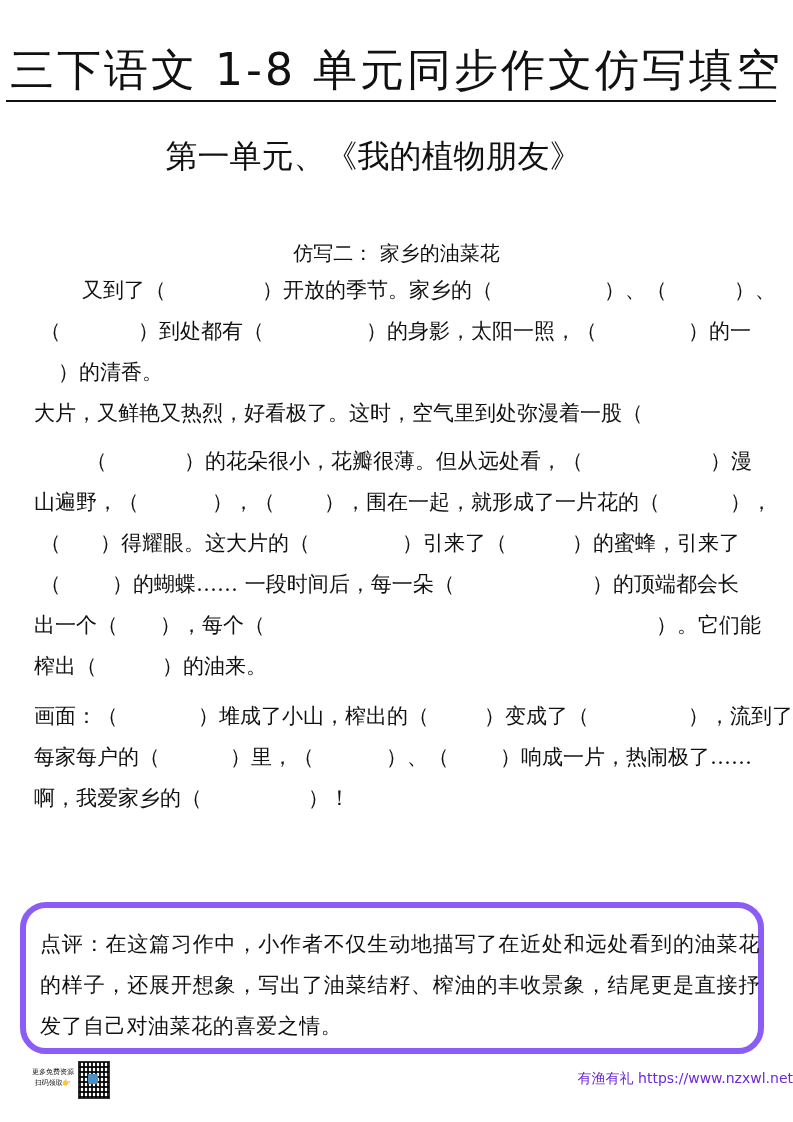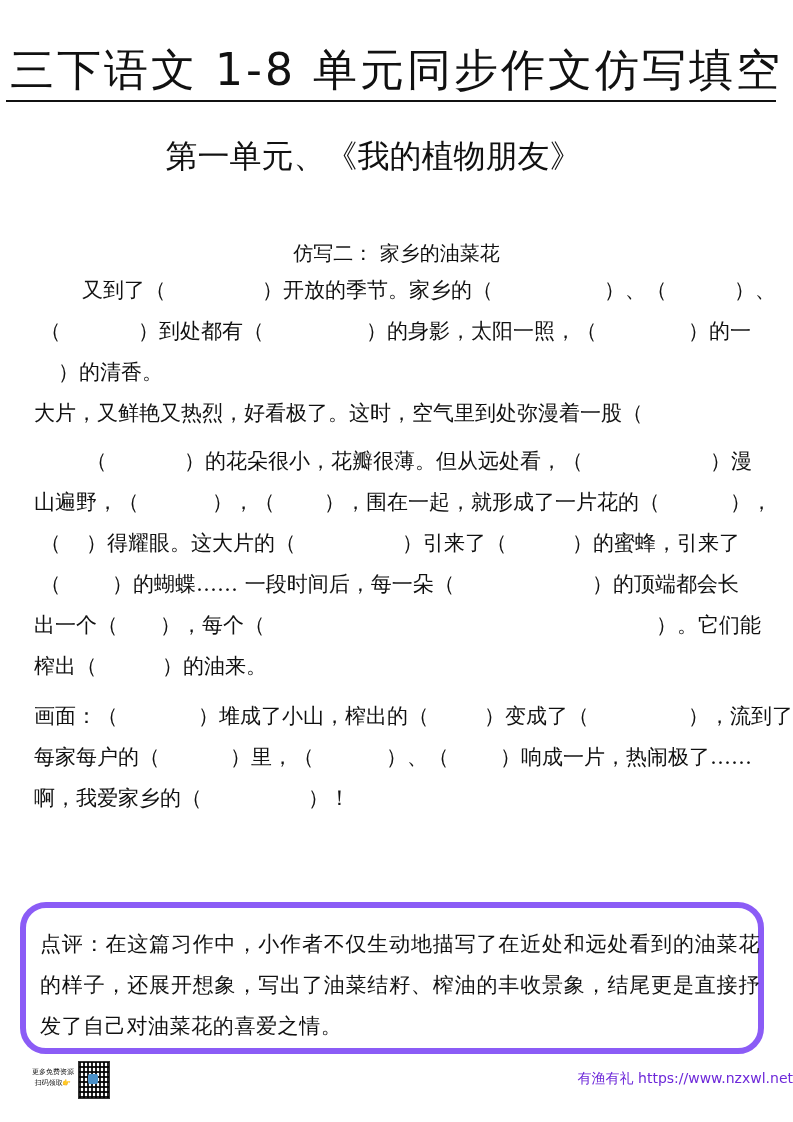--- a/index.html
+++ b/index.html
@@ -57,21 +57,21 @@
       <span class="seg" style="left: 676px;">）漫</span>
     </div>
     <div class="line">
       <span class="seg" style="left: 0px;">山遍野，（</span>
       <span class="seg" style="left: 178px;">），（</span>
       <span class="seg" style="left: 290px;">），围在一起，就形成了一片花的（</span>
       <span class="seg" style="left: 696px;">），</span>
     </div>
     <div class="line">
       <span class="seg" style="left: 6px;">（</span>
-      <span class="seg" style="left: 52px;">）得耀眼。这大片的（</span>
+      <span class="seg" style="left: 66px;">）得耀眼。这大片的（</span>
       <span class="seg" style="left: 368px;">）引来了（</span>
       <span class="seg" style="left: 538px;">）的蜜蜂，引来了</span>
     </div>
     <div class="line">
       <span class="seg" style="left: 6px;">（</span>
       <span class="seg" style="left: 558px;">）的顶端都会长</span>
       <span class="seg" style="left: 78px;">）的蝴蝶…… 一段时间后，每一朵（</span>
     </div>
     <div class="line">
       <span class="seg" style="left: 0px;">出一个（</span>

